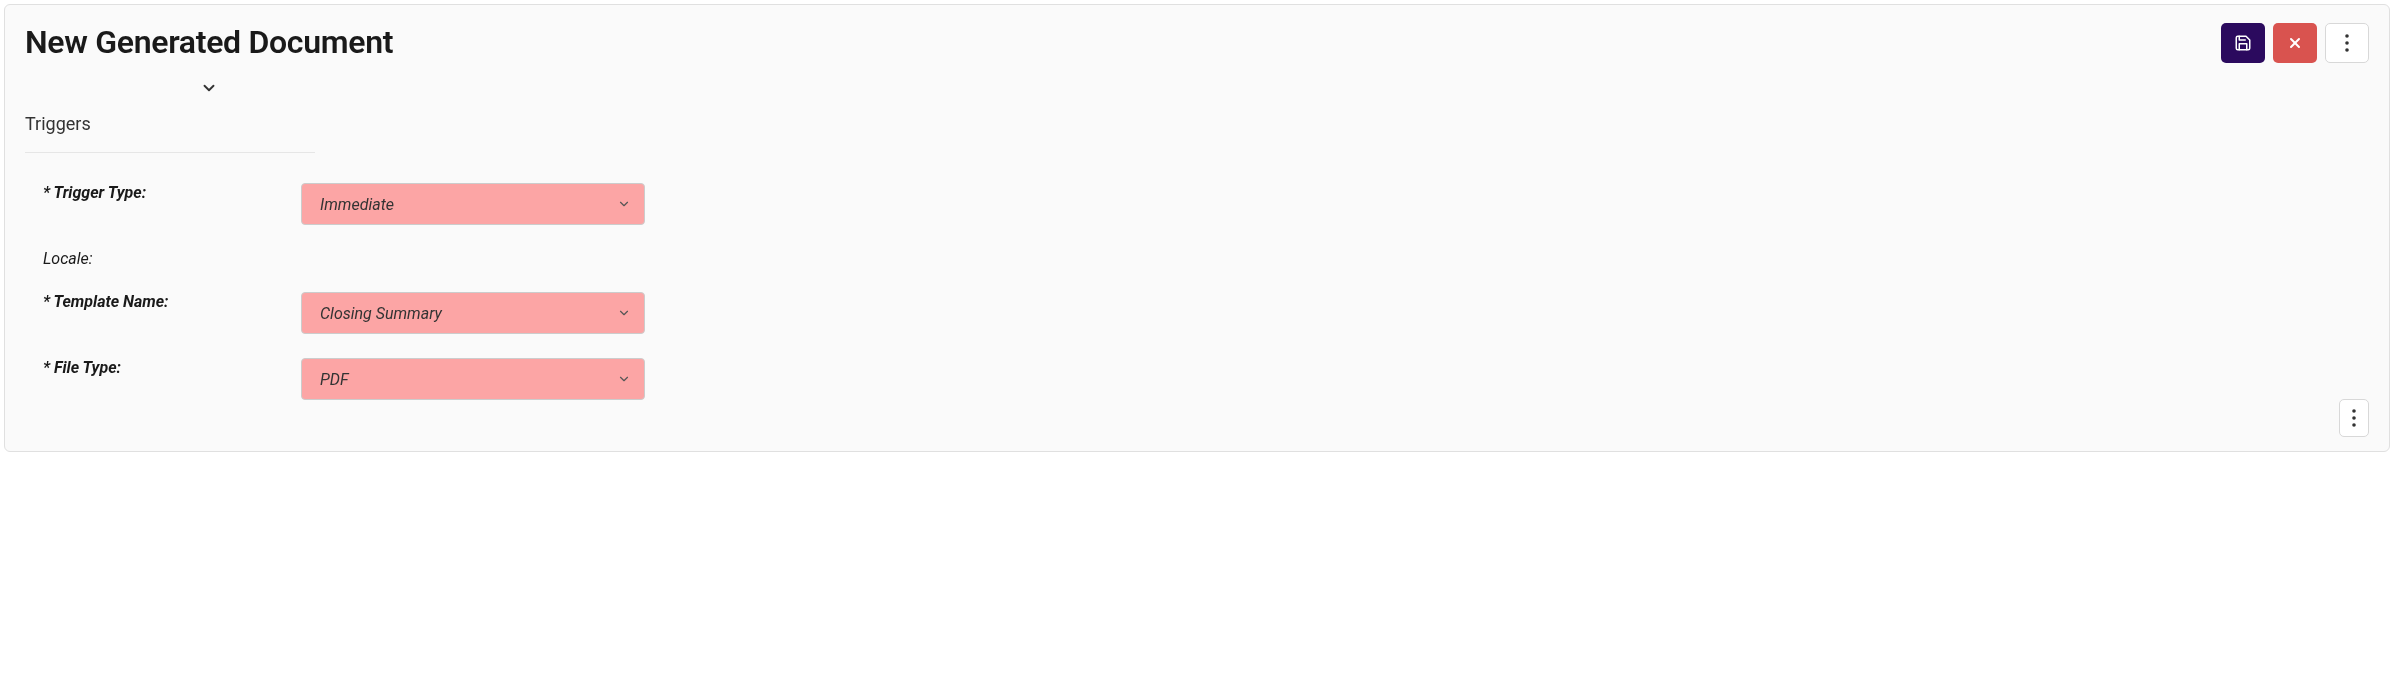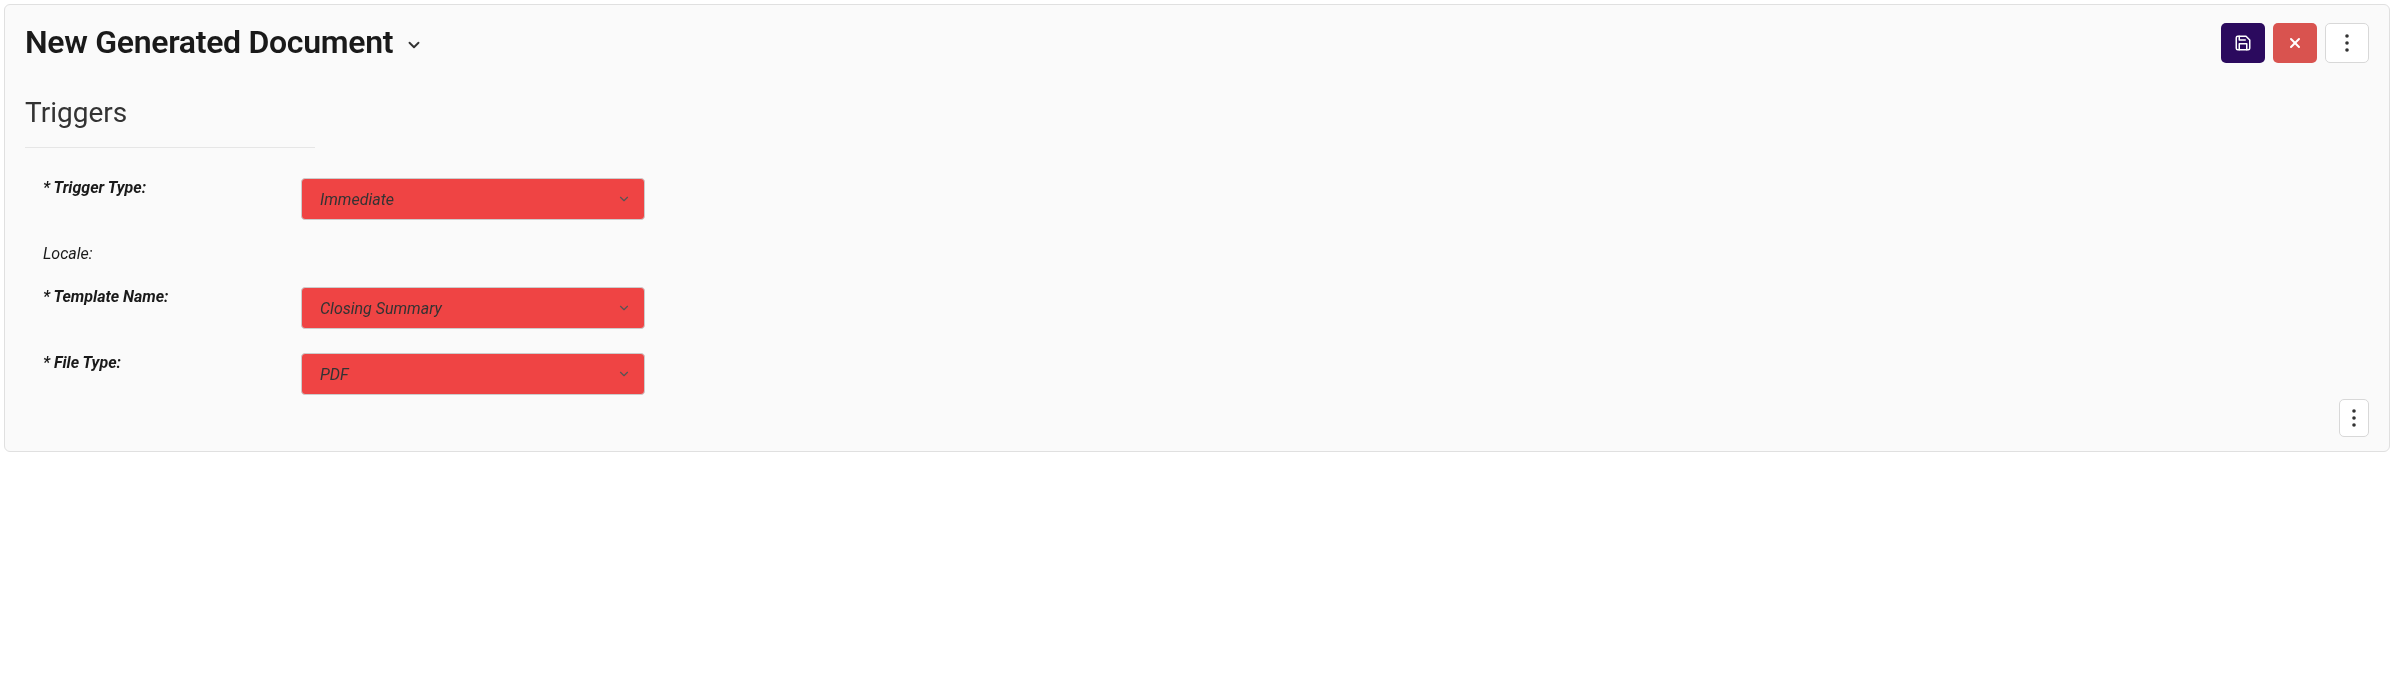--- a/index.html
+++ b/index.html
@@ -22,20 +22,21 @@
     }
     .header-row {
       display: flex;
       align-items: flex-start;
       justify-content: space-between;
     }
     .title-group {
       display: flex;
       align-items: center;
       gap: 12px;
+      flex-direction: column;
     }
     .page-title {
       font-size: 32px;
       font-weight: 600;
       color: #1a1a1a;
       letter-spacing: -0.3px;
     }
     .chevron-down {
       width: 18px;
       height: 18px;
@@ -61,24 +62,24 @@
       background: #2b0a5e;
     }
     .btn-cancel {
       background: #d9534f;
     }
     .btn-more {
       background: #ffffff;
       border: 1px solid #d8d8d8;
     }
     .section-title {
-      font-size: 28px;
+      font-size: 18px;
       font-weight: 400;
       color: #333333;
-      margin-top: 33px;
+      margin-top: 16px;
     }
     .divider {
       border: none;
       border-top: 1px solid #e6e6e6;
       margin-top: 18px;
       width: 290px;
     }
     .form-area {
       margin-top: 30px;
       padding-left: 18px;
@@ -102,21 +103,21 @@
     }
     .select-wrap {
       position: relative;
       width: 344px;
     }
     .select-box {
       width: 100%;
       height: 42px;
       border: 1px solid #cccccc;
       border-radius: 4px;
-      background: #ef4444;
+      background: #fca5a5;
       padding: 0 40px 0 18px;
       font-size: 16px;
       color: #333333;
       display: flex;
       align-items: center;
       cursor: pointer;
     }
     .select-caret {
       position: absolute;
       right: 14px;

